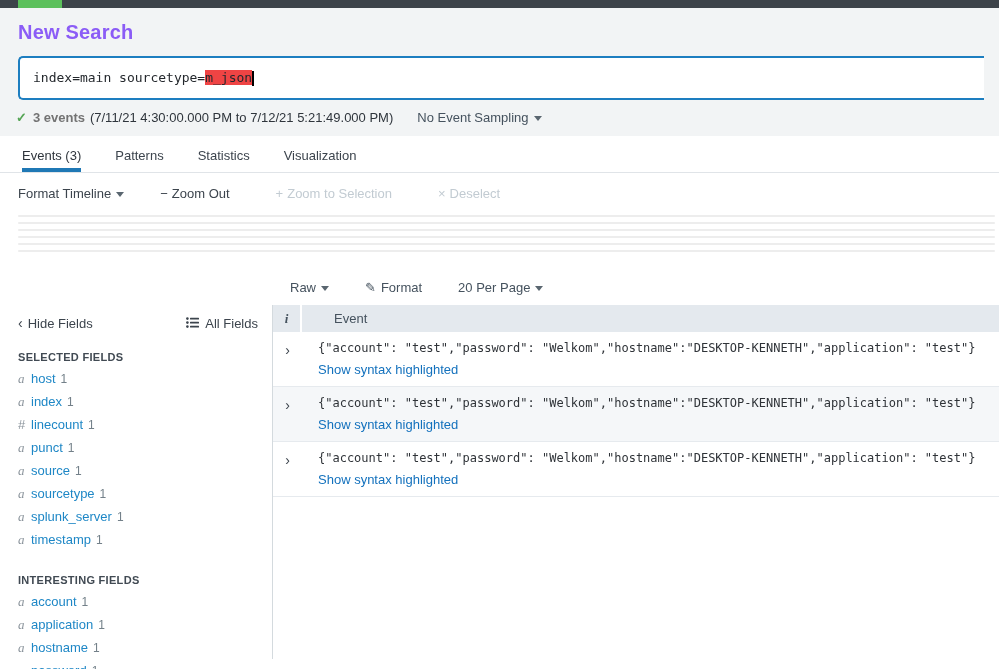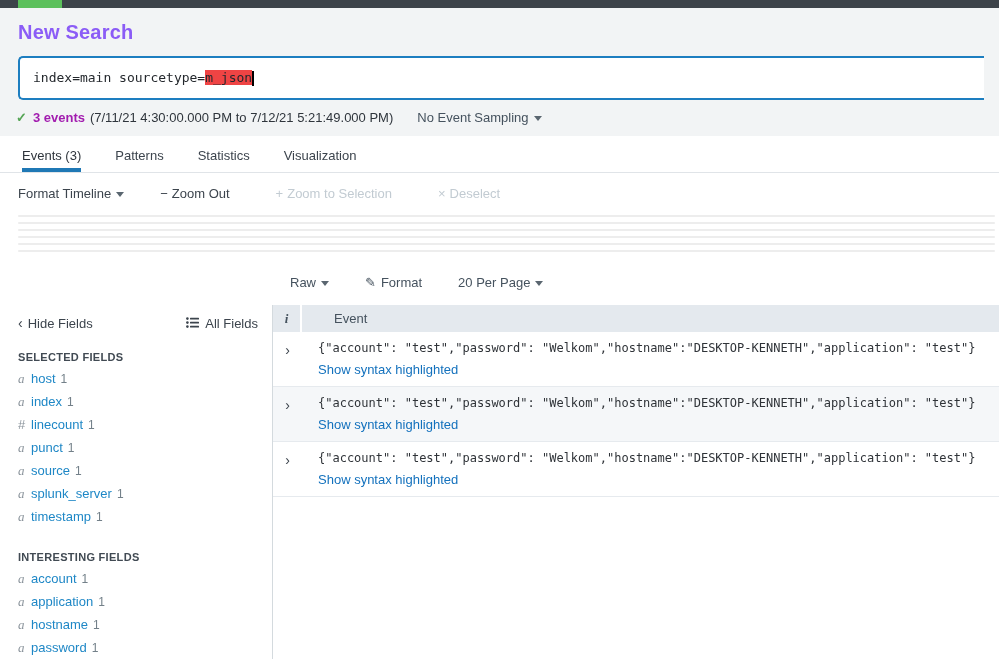--- a/index.html
+++ b/index.html
@@ -17,21 +17,21 @@
   .search-wrap { margin:12px 0 0 18px; }
   .search-box { width:calc(100% - 15px); height:44px; background:#fff;
                 border:2px solid #1d7ec0; border-radius:5px 0 0 5px; border-right:none;
                 display:flex; align-items:center; padding-left:13px; }
   .search-text { font-family:"DejaVu Sans Mono","Liberation Mono",monospace; font-size:13px; color:#24282d; white-space:pre; }
   .search-text .sel { background:#ef4444; }
   .cursor { display:inline-block; width:2px; height:15px; background:#000; vertical-align:middle; margin-left:0px; }
 
   .status-row { display:flex; align-items:center; padding:10px 0 11px 16px; font-size:13px; }
   .check { color:#55a555; font-weight:700; margin-right:6px; font-size:13px; }
-  .evt-count { font-weight:700; color:#a21caf; margin-right:5px; }
+  .evt-count { font-weight:700; color:#737373; margin-right:5px; }
   .evt-range { color:#2f353c; }
   .sampling { margin-left:24px; color:#45525e; cursor:pointer; }
   .caret { display:inline-block; width:0; height:0; border-left:4px solid transparent;
            border-right:4px solid transparent; border-top:5px solid #5a6670; margin-left:5px; vertical-align:middle; }
 
   
   .tabs-row { background:#fff; display:flex; padding-left:22px; border-bottom:1px solid #e0e4e8; height:37px; }
   .tab { font-size:13px; color:#3c444d; margin-right:34px; padding-top:12px; position:relative; cursor:pointer; }
   .tab.active { color:#2f353c; }
   .tab.active::after { content:""; position:absolute; left:0; right:0; bottom:0; height:4px; background:#1f78b5; }
@@ -40,21 +40,21 @@
   .controls-row { display:flex; align-items:center; height:40px; padding-left:18px; font-size:13px; background:#fff; }
   .ctrl { color:#3c444d; margin-right:36px; cursor:pointer; white-space:nowrap; }
   .ctrl .sym { margin-right:4px; }
   .ctrl.disabled { color:#c2cbd2; cursor:default;margin-left:10px; }
 
   
   .timeline { padding:2px 4px 0 18px; height:44px; }
   .gridline { height:2px; background:#ededed; margin-bottom:5px; border-radius:1px; }
 
   
-  .results-toolbar { display:flex; align-items:flex-start; margin:18px 0 10px 290px; font-size:13px; height:20px; }
+  .results-toolbar { display:flex; align-items:flex-end; margin:18px 0 10px 290px; font-size:13px; height:20px; }
   .rt-item { color:#45525e; margin-right:36px; cursor:pointer; white-space:nowrap; }
   .pencil { display:inline-block; margin-right:5px; color:#45525e; }
 
   
   .main { display:flex; align-items:stretch; height:354px; }
   .sidebar { width:273px; border-right:1px solid #d4dade; padding:10px 14px 0 18px; flex-shrink:0; }
   .fields-header { display:flex; justify-content:space-between; align-items:center; font-size:13px; color:#3c444d; margin-bottom:20px; }
   .fields-header .lnk { cursor:pointer; display:flex; align-items:center; }
   .chev-left { font-size:14px; margin-right:5px; color:#3c444d; }
   .list-icon { margin-right:6px; display:inline-block; }
@@ -184,20 +184,23 @@
     <div class="field-item">
       <span class="ftype num">#</span><a class="fname">linecount</a><span class="fcount">1</span>
     </div>
     <div class="field-item">
       <span class="ftype">a</span><a class="fname">punct</a><span class="fcount">1</span>
     </div>
     <div class="field-item">
       <span class="ftype">a</span><a class="fname">source</a><span class="fcount">1</span>
     </div>
     <div class="field-item">
+      <span class="ftype">a</span><a class="fname">sourcetype</a><span class="fcount">1</span>
+    </div>
+    <div class="field-item">
       <span class="ftype">a</span><a class="fname">splunk_server</a><span class="fcount">1</span>
     </div>
     <div class="field-item">
       <span class="ftype">a</span><a class="fname">timestamp</a><span class="fcount">1</span>
     </div>
 
     <div class="section-label interesting">INTERESTING FIELDS</div>
 
     <div class="field-item">
       <span class="ftype">a</span><a class="fname">account</a><span class="fcount">1</span>

